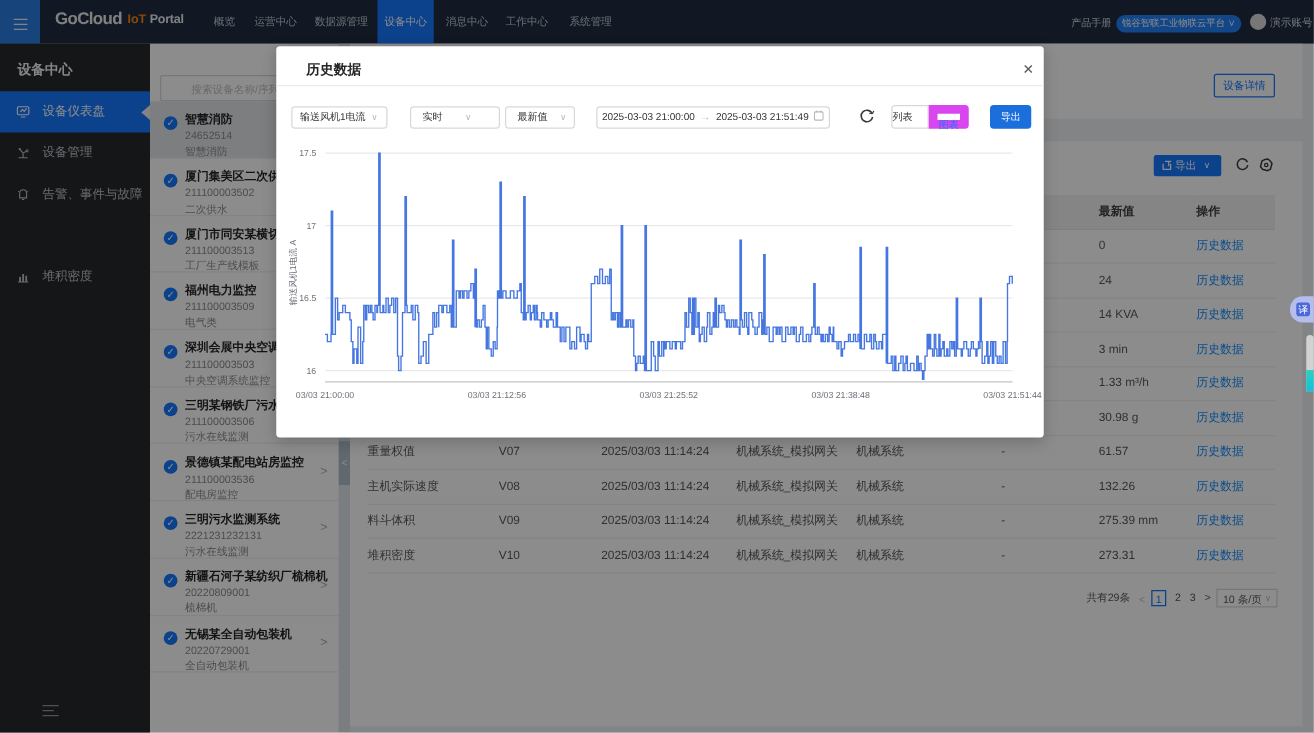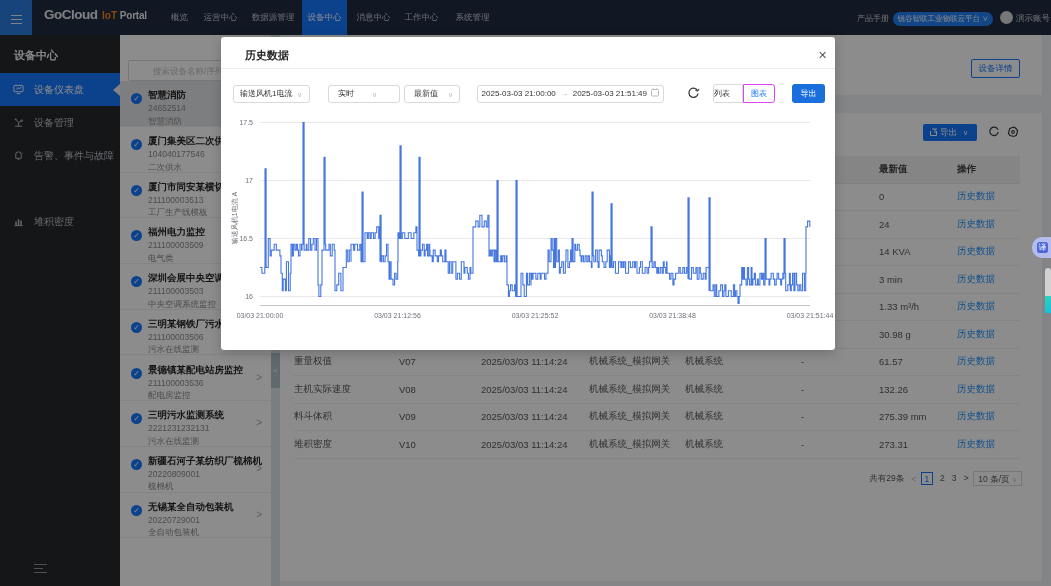--- a/index.html
+++ b/index.html
@@ -68,21 +68,21 @@
 #m-divider { position:absolute; left:0; top:31px; width:614px; height:1px; background:#ebebeb; }
 .msel { position:absolute; top:48px; height:18px; border:1px solid #d9d9d9; border-radius:3px; background:#fff; font-size:8px; color:#333; line-height:16px; }
 .msel .caret { position:absolute; color:#b9b9b9; font-size:7px; top:1px; }
 #msel1 { left:12px; width:77px; padding-left:6px; }
 #msel2 { left:107px; width:72px; padding-left:9px; }
 #msel3 { left:183px; width:56px; padding-left:9px; }
 #mdate { position:absolute; left:256px; top:48px; width:187px; height:18px; border:1px solid #d9d9d9; border-radius:3px; background:#fff; font-size:8px; color:#333; line-height:16px; text-align:center; }
 #mrefresh { position:absolute; left:466px; top:50px; width:13px; height:13px; }
 #mtog { position:absolute; left:492px; top:47px; height:19px; font-size:8px; line-height:17px; }
 #mtog .t1 { position:absolute; left:0; width:30px; height:19px; border:1px solid #d9d9d9; border-radius:3px 0 0 3px; color:#333; text-align:left; background:#fff; }
-#mtog .t2 { position:absolute; left:30px; width:32px; height:19px; border:1px solid #d946ef; border-radius:0 3px 3px 0; color:#1677ff; text-align:center; background:#fff; }
+#mtog .t2 { position:absolute; left:30px; width:32px; height:19px; border:7px solid #d946ef; border-radius:0 3px 3px 0; color:#1677ff; text-align:center; background:#fff; }
 #mexport { position:absolute; left:571px; top:47px; width:33px; height:19px; background:#1a6fdc; border-radius:3px; color:#fff; font-size:8px; text-align:center; line-height:19px; }
 #chart { position:absolute; left:0; top:68px; width:614px; height:245px; }
 
 
 #trans { position:absolute; left:1032px; top:237px; width:19px; height:21px; background:#b4bdee; border-radius:10px 0 0 10px; z-index:30; }
 #transin { position:absolute; left:1037px; top:242px; width:11px; height:11px; background:#4a68d8; border-radius:2.5px; color:#fff; font-size:8px; text-align:center; line-height:11px; z-index:31; }
 #transbar { position:absolute; left:1045px; top:268px; width:6px; height:45px; background:#d2d2d2; border-radius:3px 3px 0 0; z-index:30; }
 #transteal { position:absolute; left:1045px; top:296px; width:6px; height:17px; background:linear-gradient(#2fd0be,#12c1dc); z-index:31; }
 </style>
 </head>
@@ -156,21 +156,21 @@
   <div class="ditem sel" style="top:46.3px;">
       <span class="dcheck">✓</span>
       <span class="dtitle">智慧消防</span>
       <span class="dserial">24652514</span>
       <span class="dtag">智慧消防</span>
       <span class="darrow">&gt;</span>
     </div>
   <div class="ditem" style="top:92.0px;">
       <span class="dcheck">✓</span>
       <span class="dtitle">厦门集美区二次供水</span>
-      <span class="dserial">104040177546</span>
+      <span class="dserial">211100003502</span>
       <span class="dtag">二次供水</span>
       <span class="darrow">&gt;</span>
     </div>
   <div class="ditem" style="top:137.7px;">
       <span class="dcheck">✓</span>
       <span class="dtitle">厦门市同安某横切生产线</span>
       <span class="dserial">211100003513</span>
       <span class="dtag">工厂生产线模板</span>
       <span class="darrow">&gt;</span>
     </div>

